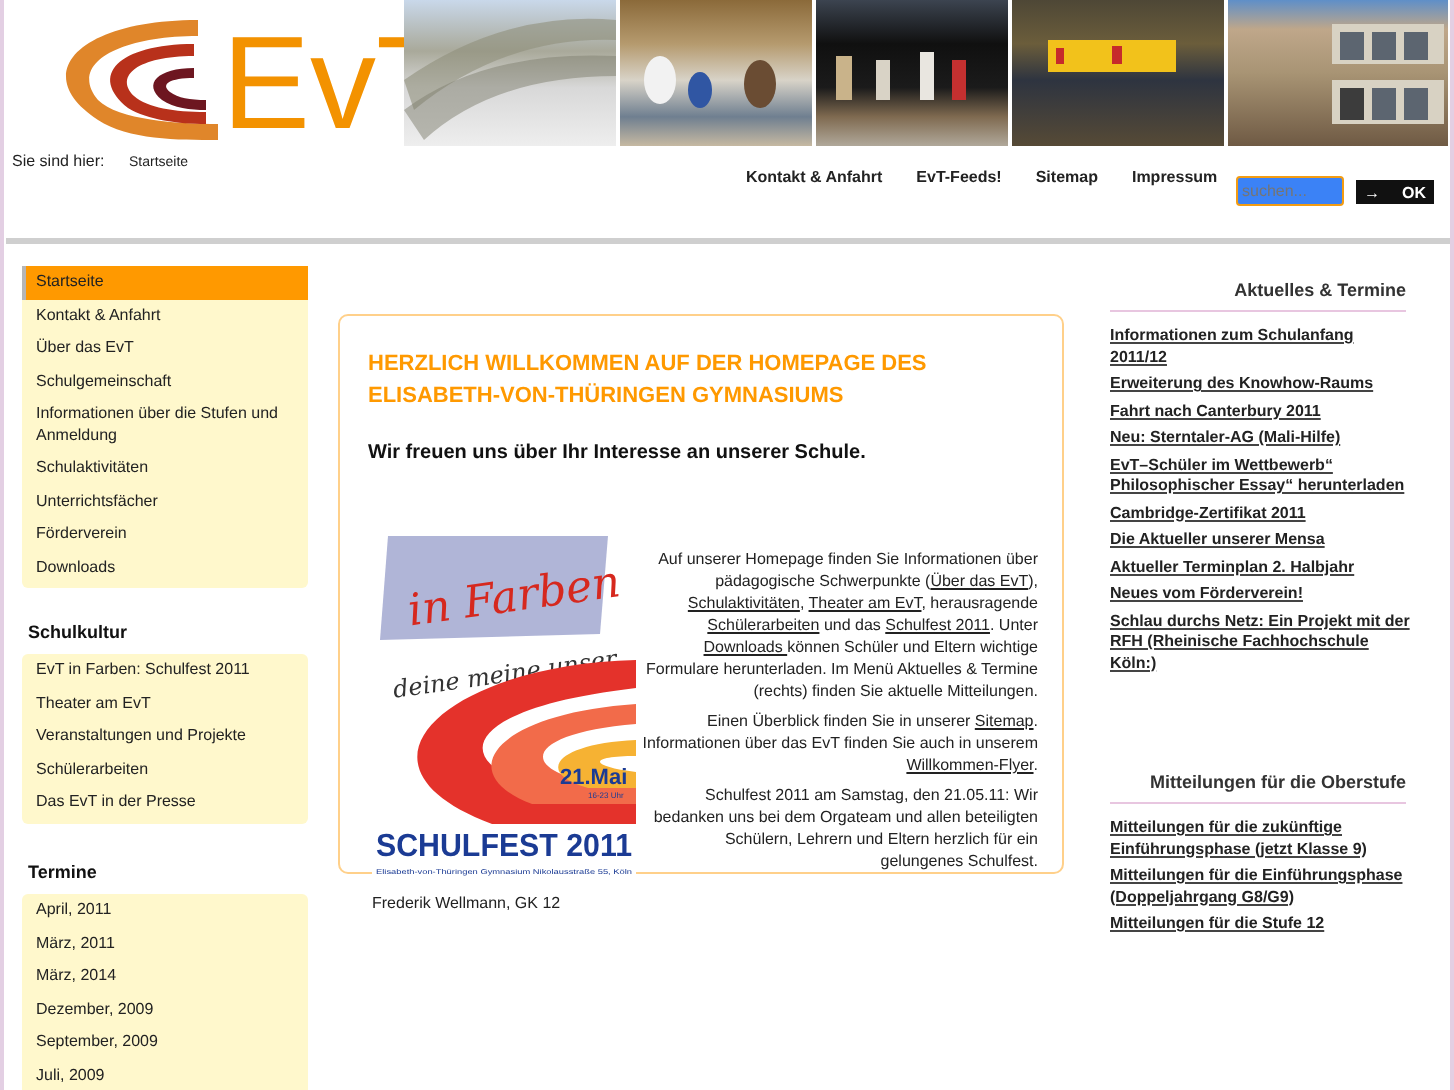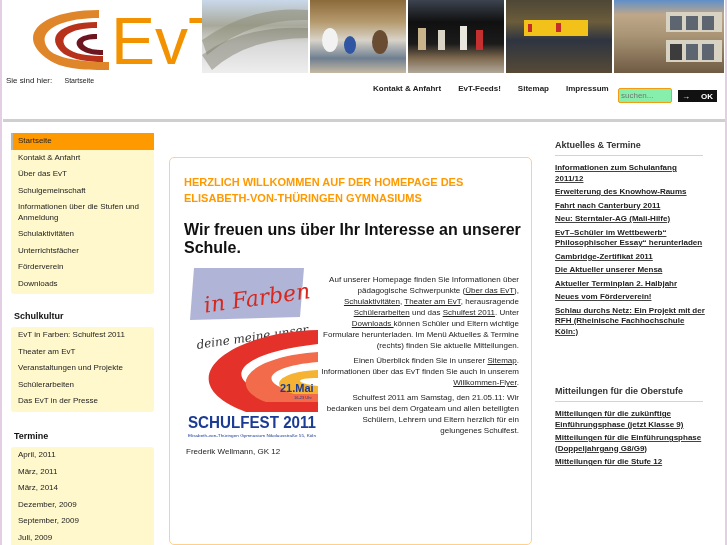--- a/index.html
+++ b/index.html
@@ -9,44 +9,44 @@
   .frame-right { position: absolute; left: 725px; top: 0; width: 2px; height: 545px; background: #e3cfe3; }
 
   
   .logo { position: absolute; left: 3px; top: 2px; width: 197px; height: 70px; margin-left: 16px; }
   .breadcrumb { position: absolute; left: 6px; top: 76px; font-size: 8px; color: #222; }
   .breadcrumb .crumb { margin-left: 10px; font-size: 7px; }
   .photos { position: absolute; left: 202px; top: 0; height: 73px; display: flex; gap: 2px; }
   .photo { height: 73px; position: relative; overflow: hidden; }
   .topnav { position: absolute; top: 84px; left: 373px; display: flex; gap: 17px; font-weight: bold; font-size: 8px; }
   .topnav a { color: #222; text-decoration: none; }
-  .search { position: absolute; left: 618px; top: 88px; width: 54px; height: 15px; border: 1.5px solid #f39c12; border-radius: 2px; font-size: 8px; padding: 1px 2px; font-family: "Liberation Sans", sans-serif; color: #333; background: #86efac; }
+  .search { position: absolute; left: 618px; top: 88px; width: 54px; height: 15px; border: 1.5px solid #f39c12; border-radius: 2px; font-size: 8px; padding: 1px 2px; font-family: "Liberation Sans", sans-serif; color: #333; background: #3b82f6; }
   .ok-btn { position: absolute; left: 678px; top: 90px; width: 39px; height: 12px; background: #111; color: #fff; font-weight: bold; font-size: 8px; display: flex; align-items: center; justify-content: space-between; padding: 0 4px; }
   .divider { position: absolute; left: 3px; top: 119px; width: 722px; height: 3px; background: #cfcfcf; }
 
   
   .sidebar { position: absolute; left: 11px; width: 143px; }
   .nav-box { background: #fff8cc; border-radius: 3px; padding-bottom: 2px; }
   .nav-item { display: block; color: #222; font-size: 8px; padding: 3px 7px; line-height: 10.5px; min-height: 16px; }
   .nav-item.active { background: #ff9900; border-left: 2px solid #b6b6b6; padding-left: 5px; color: #222; }
   .side-heading { font-weight: bold; font-size: 9px; color: #111; margin: 0 0 6px 3px; }
 
   
-  .main-box { position: absolute; left: 169px; top: 157px; width: 363px; height: 388px; border: 1.5px solid #ffd08a; border-radius: 5px; background: #fff; }
+  .main-box { position: absolute; left: 169px; top: 157px; width: 363px; height: 280px; border: 1.5px solid #ffd08a; border-radius: 5px; background: #fff; }
   .main-title { position: absolute; left: 14px; top: 16px; width: 330px; color: #ff9900; font-weight: bold; font-size: 11px; line-height: 16px; }
-  .main-sub { position: absolute; left: 14px; top: 63px; font-weight: bold; font-size: 16px; color: #111; }
+  .main-sub { position: absolute; left: 14px; top: 63px; font-weight: bold; font-size: 10px; color: #111; }
   .poster { position: absolute; left: 16px; top: 104px; width: 132px; height: 180px; background: #fff; overflow: hidden; }
   .caption { position: absolute; left: 16px; top: 289px; font-size: 8px; color: #222; }
   .body-text { position: absolute; left: 149px; top: 116px; width: 200px; font-size: 8px; line-height: 11px; color: #222; }
   .body-text p { margin-bottom: 4px; text-align: right; }
   .body-text a { color: #222; text-decoration: underline; }
 
   
   .rside { position: absolute; left: 555px; width: 150px; }
-  .rheading { font-weight: bold; font-size: 9px; color: #333; padding-bottom: 5px; border-bottom: 1.5px solid #e8c6e0; margin-bottom: 7px; width: 148px; }
+  .rheading { font-weight: bold; font-size: 9px; color: #333; padding-bottom: 5px; border-bottom: 1.5px solid #e8c6e0; margin-bottom: 7px; width: 148px; text-align: right; }
   .rlink { display: block; font-size: 8px; line-height: 10.5px; color: #222; margin-bottom: 3px; }
   .rlink span { text-decoration: underline; text-decoration-color: #444; font-weight: bold; }
 </style>
 </head>
 <body>
 
 <div class="frame-left"></div>
 <div class="frame-right"></div>
 
 <div class="logo">

